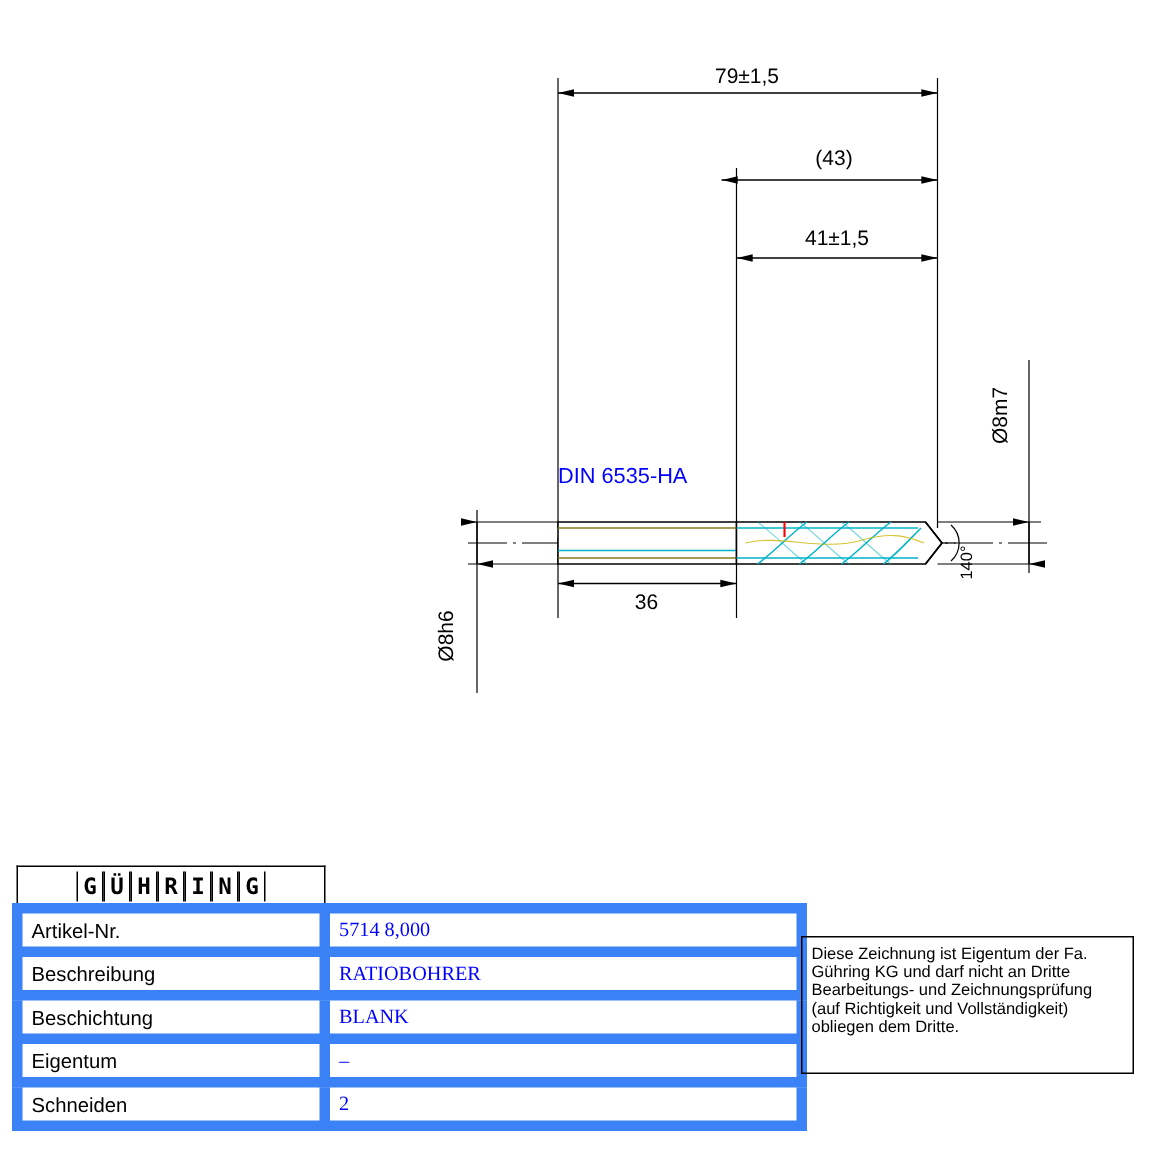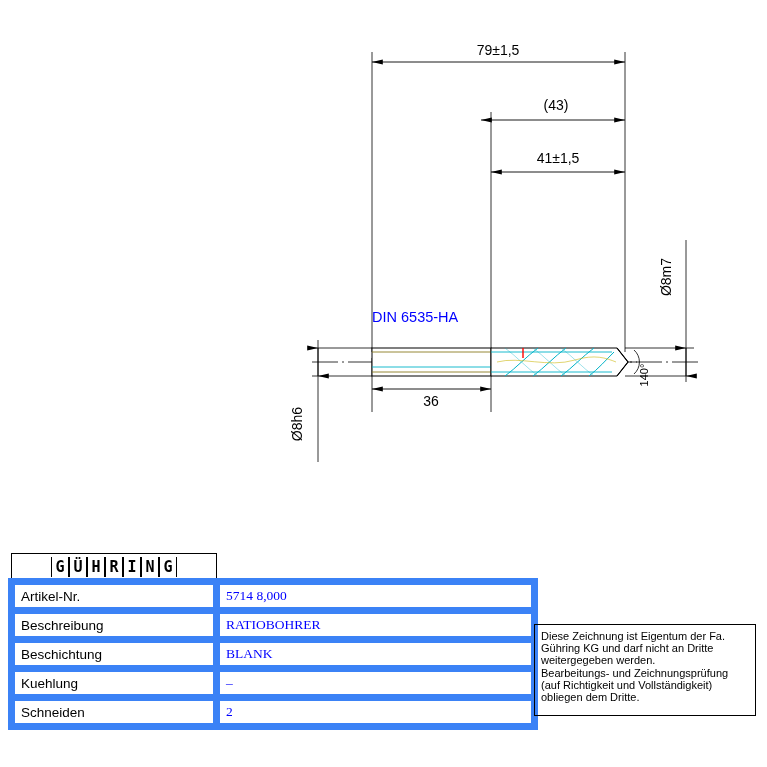--- a/index.html
+++ b/index.html
@@ -9,20 +9,21 @@
     font-family:"Liberation Sans", sans-serif;
     overflow:hidden;
     position:relative;
   }
   #stage{position:absolute;left:0;top:0;width:644px;height:767px;}
   svg{position:absolute;left:0;top:0;width:767px;height:767px;}
   .tbl{
     position:absolute;
     border-collapse:collapse;
     font-size:13px;
+    margin-top:24px;
   }
   
   #titleblock{
     left:8px;top:553px;width:530px;
   }
   #titleblock td{
     border:7px solid #3b82f6;
     height:22px;
     padding:0 6px;
     font-size:13.5px;
@@ -195,32 +196,31 @@
     </tr>
     <tr>
       <td class="label">Beschreibung</td>
       <td class="value">RATIOBOHRER</td>
     </tr>
     <tr>
       <td class="label">Beschichtung</td>
       <td class="value">BLANK</td>
     </tr>
     <tr>
-      <td class="label">Kuehlung</td>
+      <td class="label">Eigentum</td>
       <td class="value">–</td>
     </tr>
     <tr>
       <td class="label">Schneiden</td>
       <td class="value">2</td>
     </tr>
   </tbody>
     </table>
 
   <div id="notebox">
     <div>Diese Zeichnung ist Eigentum der Fa.</div>
     <div>Gühring KG und darf nicht an Dritte</div>
-    <div>weitergegeben werden.</div>
     <div>Bearbeitungs- und Zeichnungsprüfung</div>
     <div>(auf Richtigkeit und Vollständigkeit)</div>
     <div>obliegen dem Dritte.</div>
   </div>
 
 </div>
 
 </body></html>

